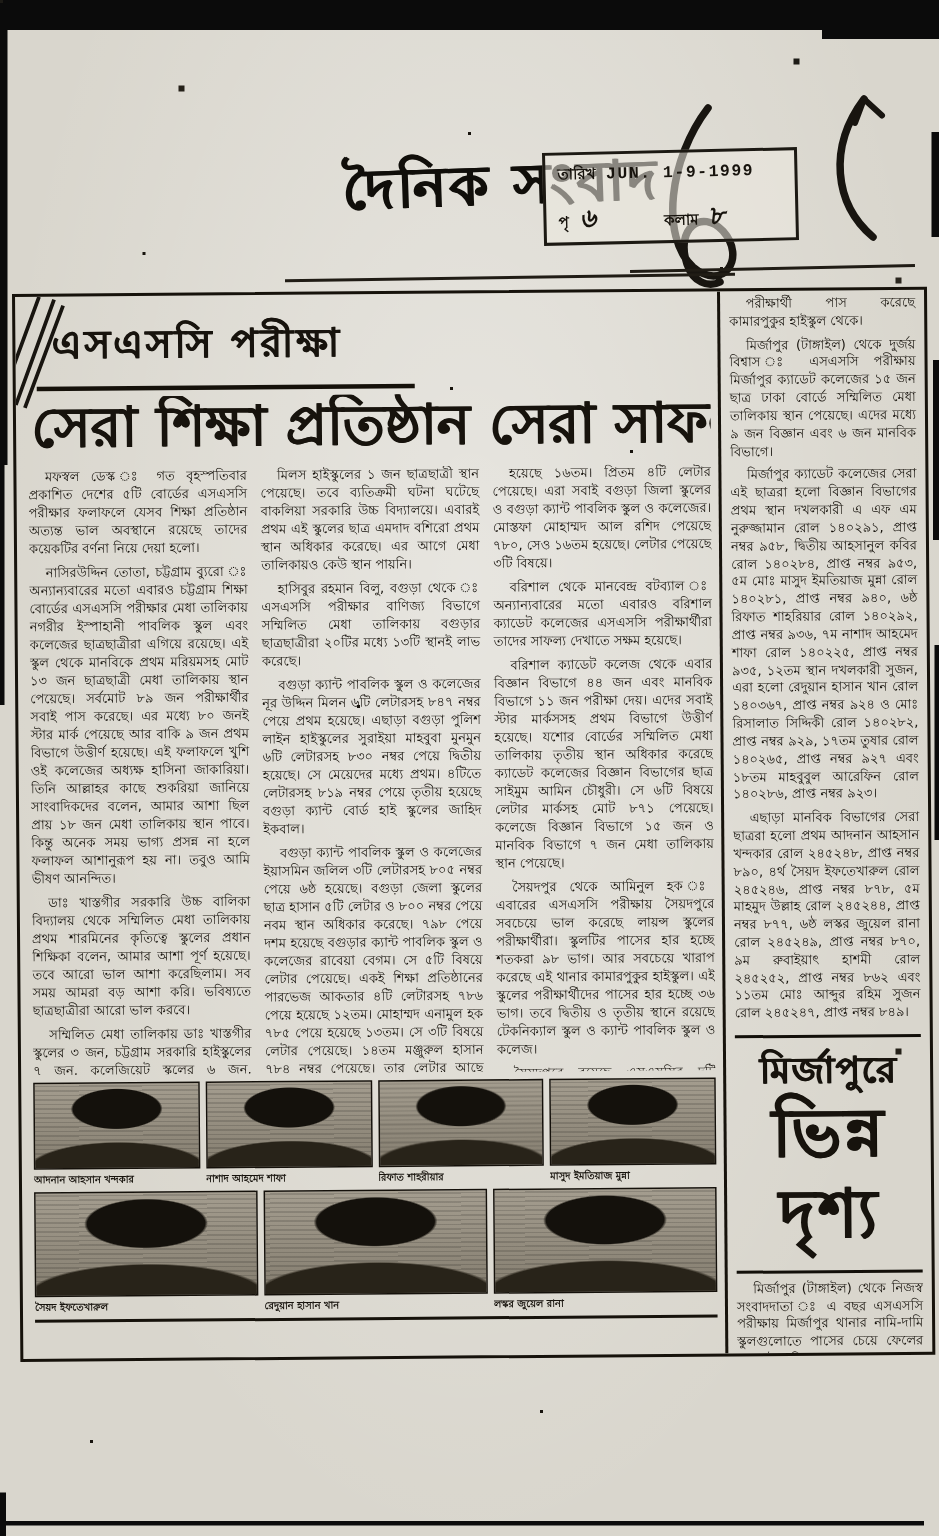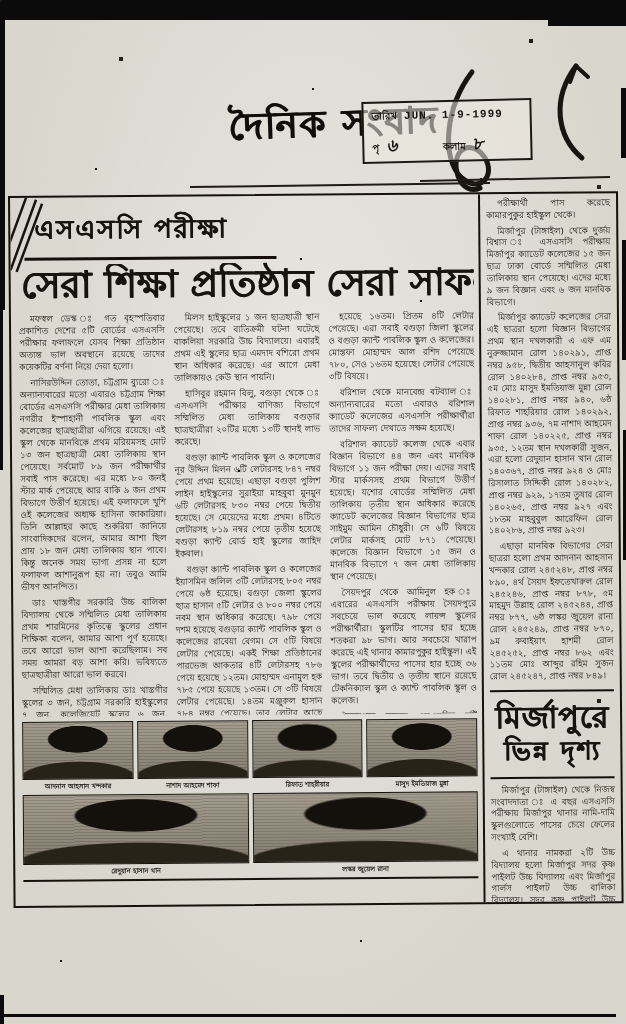--- a/index.html
+++ b/index.html
@@ -48,38 +48,38 @@
         padding:8px 0 1px 16px;text-shadow:.5px 0 #17130d}
   .kicker-rule{width:252px;height:3px;background:#15110a;margin:3px 0 2px 6px}
   .headline{font-size:37px;font-weight:bold;line-height:1.12;letter-spacing:0;
         white-space:nowrap;overflow:hidden;margin:4px 0 7px 2px;text-shadow:.6px 0 #15110a}
   .cols{display:flex;gap:9px;height:404px;overflow:hidden}
   .col{flex:1;text-align:justify;font-size:8.7px;line-height:1.38}
   .col p,.article-right p{margin-bottom:4px;text-indent:11px}
   
   .photo-grid{margin-top:5px}
   .photo-row{display:flex;gap:4px;margin-bottom:2px}
-  .photo-cell{flex:1;text-align:center;min-width:0}
+  .photo-cell{flex:1;text-align:left;min-width:0}
   .photo{height:58px;border:1.5px solid #14100a;
         background:
           radial-gradient(ellipse 46% 40% at 50% 30%,#14110c 0 58%,rgba(0,0,0,0) 61%),
           radial-gradient(ellipse 88% 52% at 50% 102%,#282319 0 60%,rgba(0,0,0,0) 63%),
           repeating-linear-gradient(0deg,rgba(0,0,0,.14) 0 1px,rgba(0,0,0,0) 1px 3px),
           linear-gradient(#a49d8f,#847d6f)}
   .row2 .photo{height:70px}
   figcaption{font-size:6.6px;font-weight:bold;margin-top:1px;white-space:nowrap;overflow:hidden}
   .grid-rule{height:2px;background:#16120b;margin-top:2px}
   
   .article-right{flex:1;border-left:2px solid #16120b;padding:4px 6px 0;
         text-align:justify;font-size:8.7px;line-height:1.36;overflow:hidden}
   .sub-headline{margin:7px 0 6px;padding:9px 0 10px;border-top:2.5px solid #120f09;
         border-bottom:2.5px solid #120f09;text-align:center;font-weight:bold;
         text-indent:0;text-shadow:.7px 0 #120f09}
-  .sub-line1{font-size:30px;line-height:1.15;letter-spacing:1px}
-  .sub-line2{font-size:26px;line-height:1.2;letter-spacing:2px}
+  .sub-line1{font-size:24px;line-height:1.15;letter-spacing:1px}
+  .sub-line2{font-size:45px;line-height:1.2;letter-spacing:2px}
 </style>
 </head>
 <body>
 
 <div class="scan">
 
   <div class="edge edge-top"></div>
   <div class="edge edge-top2"></div>
   <div class="edge edge-left"></div>
   <div class="edge edge-left2"></div>
@@ -168,20 +168,24 @@
             <figcaption>রিফাত শাহরীয়ার</figcaption>
           </figure>
           <figure class="photo-cell">
             <div class="photo"></div>
             <figcaption>মাসুদ ইমতিয়াজ মুন্না</figcaption>
           </figure>
         </div>
         <div class="photo-row row2">
           <figure class="photo-cell">
             <div class="photo"></div>
+            <figcaption>সৈয়দ ইফতেখারুল</figcaption>
+          </figure>
+          <figure class="photo-cell">
+            <div class="photo"></div>
             <figcaption>রেদুয়ান হাসান খান</figcaption>
           </figure>
           <figure class="photo-cell">
             <div class="photo"></div>
             <figcaption>লস্কর জুয়েল রানা</figcaption>
           </figure>
         </div>
         <div class="grid-rule"></div>
       </div>
     </div>

